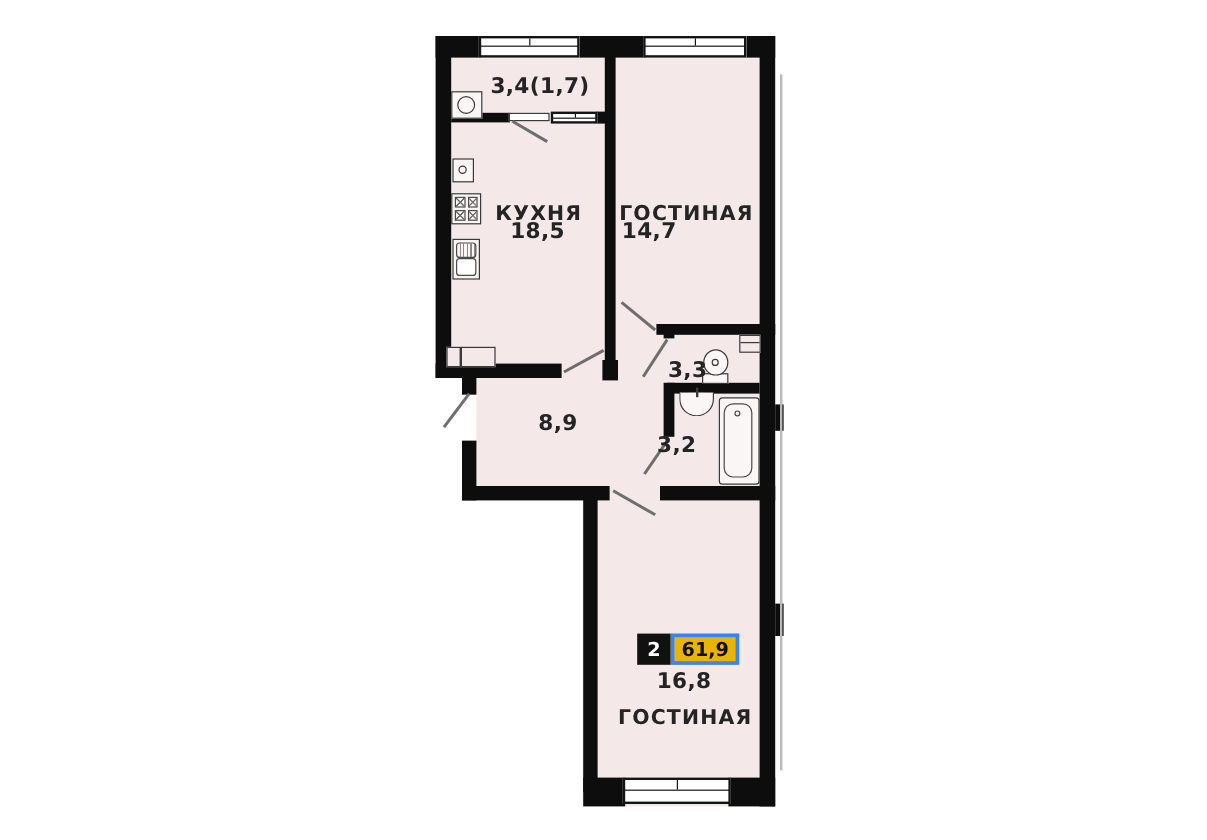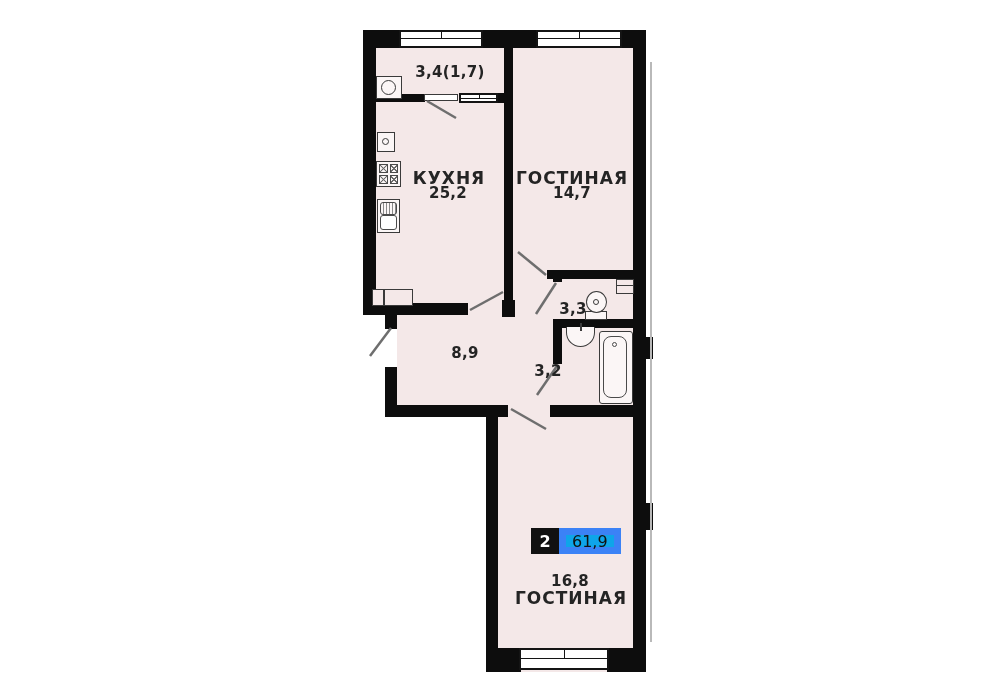--- a/index.html
+++ b/index.html
@@ -21,27 +21,27 @@
   .burner-grid{position:absolute;inset:2px;display:grid;grid-template-columns:1fr 1fr;grid-template-rows:1fr 1fr;gap:2px;}
   .burner{border:1px solid #4a4a4a;background:
       linear-gradient(45deg, transparent 42%, #6a6a6a 46%, #6a6a6a 54%, transparent 58%),
       linear-gradient(-45deg, transparent 42%, #6a6a6a 46%, #6a6a6a 54%, transparent 58%);}
   .drainer{position:absolute;left:2px;right:2px;top:2px;height:11px;border:1px solid #4a4a4a;border-radius:3px;
       background:repeating-linear-gradient(90deg,#fbf6f6 0 2px,#8a8a8a 2px 3px);}
   .bowl{position:absolute;left:2px;right:2px;bottom:2px;height:13px;border:1.3px solid #4a4a4a;border-radius:3px;background:#fff;}
   
   .label{position:absolute;transform:translate(-50%,-50%);color:#242424;white-space:nowrap;text-align:center;}
   .room-name{font-size:17px;font-weight:bold;letter-spacing:1px;}
-  .room-area{font-size:15px;font-weight:bold;letter-spacing:.3px;}
+  .room-area{font-size:18px;font-weight:bold;letter-spacing:.3px;}
   
   .badge{position:absolute;display:flex;align-items:stretch;height:26px;}
   .badge-num{width:28px;background:#111;color:#fff;display:flex;align-items:center;justify-content:center;
       font-size:16px;font-weight:bold;}
-  .badge-area{background:#0ea5e9;border:7px solid #3b82f6;color:#111;display:flex;align-items:center;justify-content:center;
-      font-size:16px;font-weight:normal;padding:0 6px;box-sizing:border-box;}
+  .badge-area{background:#eab308;border:3px solid #3b82f6;color:#111;display:flex;align-items:center;justify-content:center;
+      font-size:16px;font-weight:bold;padding:0 6px;box-sizing:border-box;}
   svg.swings{position:absolute;left:0;top:0;pointer-events:none;}
 </style>
 </head>
 <body>
 
 <div class="stage">
 
   <div class="room" style="left:376px;top:44px;width:258px;height:261px;"></div>
   <div class="room" style="left:385px;top:303px;width:177px;height:114px;"></div>
   <div class="room" style="left:553px;top:270px;width:93px;height:147px;"></div>
@@ -128,29 +128,29 @@
     <line x1="546" y1="275" x2="518" y2="252" stroke="#6e6e6e" stroke-width="2.5"></line>
     <line x1="556" y1="283" x2="536" y2="314" stroke="#6e6e6e" stroke-width="2.5"></line>
     <line x1="557" y1="366" x2="537" y2="395" stroke="#6e6e6e" stroke-width="2.5"></line>
     <line x1="511" y1="409" x2="546" y2="429" stroke="#6e6e6e" stroke-width="2.5"></line>
     <line x1="391" y1="328" x2="370" y2="356" stroke="#6e6e6e" stroke-width="2.5"></line>
   </svg>
 
   <div class="label room-area" style="left:450px;top:72px;">3,4(1,7)</div>
 
   <div class="label room-name" style="left:449px;top:178px;">КУХНЯ</div>
-  <div class="label room-area" style="left:448px;top:193px;">25,2</div>
+  <div class="label room-area" style="left:448px;top:193px;">18,5</div>
 
   <div class="label room-name" style="left:572px;top:178px;">ГОСТИНАЯ</div>
-  <div class="label room-area" style="left:572px;top:193px;">14,7</div>
+  <div class="label room-area" style="left:541px;top:193px;">14,7</div>
 
   <div class="label room-area" style="left:573px;top:309px;">3,3</div>
-  <div class="label room-area" style="left:548px;top:371px;">3,2</div>
+  <div class="label room-area" style="left:564px;top:371px;">3,2</div>
   <div class="label room-area" style="left:465px;top:353px;">8,9</div>
 
   <div class="badge" style="left:531px;top:528px;">
     <div class="badge-num">2</div>
     <div class="badge-area">61,9</div>
   </div>
   <div class="label room-name" style="left:571px;top:566px;margin-top:32px;">ГОСТИНАЯ</div>
-  <div class="label room-area" style="left:570px;top:581px;">16,8</div>
+  <div class="label room-area" style="left:570px;top:568px;">16,8</div>
 
 </div>
 
 </body></html>

